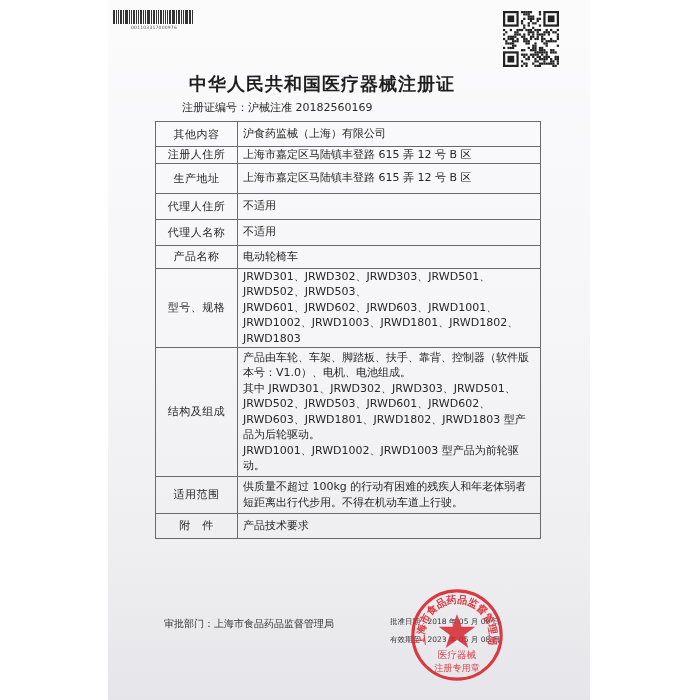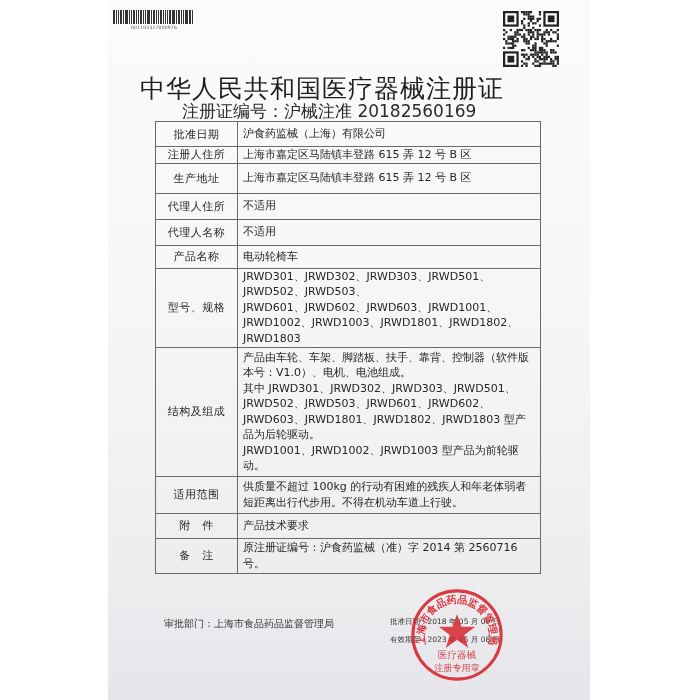--- a/index.html
+++ b/index.html
@@ -10,23 +10,23 @@
   .paper {
     position:absolute; left:108px; top:0; width:482px; height:700px;
     background:linear-gradient(180deg,#fbfbfc 0%,#f6f6f8 45%,#eeeef1 80%,#e6e6ea 100%);
   }
   .barcode { position:absolute; left:113px; top:10px; width:92px; height:14px; display:flex; gap:1px; }
   .barcode span { display:block; height:14px; background:#333; }
   .barcode-num { position:absolute; left:131px; top:25px; font-size:4.5px; color:#555; letter-spacing:0.2px; }
   .qr { position:absolute; left:503px; top:11px; width:56px; height:56px; }
   .title {
     position:absolute; left:0; width:644px; top:72px; text-align:center;
-    font-family:"DejaVu Serif","Liberation Serif",serif; font-size:25px; font-weight:normal; color:#1e1e1e; letter-spacing:1px;
+    font-family:"DejaVu Serif","Liberation Serif",serif; font-size:18px; font-weight:bold; color:#1e1e1e; letter-spacing:1px;
   }
-  .certno { position:absolute; left:182px; top:100px; font-size:17px; color:#2a2a2a; }
+  .certno { position:absolute; left:182px; top:100px; font-size:11px; color:#2a2a2a; }
   table.cert {
     position:absolute; left:155px; top:121px; width:386px;
     border-collapse:collapse; font-size:11px; color:#262626;
   }
   table.cert td { border:1.4px solid #6a6a6c; padding:0 5px; vertical-align:middle; }
   table.cert td.lbl { width:81px; text-align:center; letter-spacing:0.5px; padding:0; }
   table.cert td.val { line-height:15.5px; }
   .footer-left { position:absolute; left:164px; top:617px; font-size:10px; color:#333; }
   .footer-r1 { position:absolute; left:390px; top:617px; font-size:7.5px; color:#333; }
   .footer-r2 { position:absolute; left:390px; top:635px; font-size:7.5px; color:#333; }
@@ -290,21 +290,21 @@
     <rect x="22" y="24" width="1" height="1" fill="#222"></rect>
     <rect x="23" y="24" width="1" height="1" fill="#222"></rect>
   </svg>
 
 <div class="title">中华人民共和国医疗器械注册证</div>
 <div class="certno">注册证编号：沪械注准 20182560169</div>
 
 <table class="cert">
   <tbody id="cert-body">
       <tr style="height: 25px;">
-        <td class="lbl">批准日期</td>
+        <td class="lbl">其他内容</td>
         <td class="val" style="white-space: pre-line;">沪食药监械（上海）有限公司</td>
       </tr>
       <tr style="height: 15px;">
         <td class="lbl">注册人住所</td>
         <td class="val" style="white-space: pre-line;">上海市嘉定区马陆镇丰登路 615 弄 12 号 B 区</td>
       </tr>
       <tr style="height: 30px;">
         <td class="lbl">生产地址</td>
         <td class="val" style="white-space: pre-line;">上海市嘉定区马陆镇丰登路 615 弄 12 号 B 区</td>
       </tr>
@@ -334,24 +334,20 @@
 其中 JRWD301、JRWD302、JRWD303、JRWD501、JRWD502、JRWD503、JRWD601、JRWD602、JRWD603、JRWD1801、JRWD1802、JRWD1803 型产品为后轮驱动。
 JRWD1001、JRWD1002、JRWD1003 型产品为前轮驱动。</td>
       </tr>
       <tr style="height: 37px;">
         <td class="lbl">适用范围</td>
         <td class="val" style="white-space: pre-line;">供质量不超过 100kg 的行动有困难的残疾人和年老体弱者短距离出行代步用。不得在机动车道上行驶。</td>
       </tr>
       <tr style="height: 25px;">
         <td class="lbl">附　件</td>
         <td class="val" style="white-space: pre-line;">产品技术要求</td>
-      </tr>
-      <tr style="height: 35px;">
-        <td class="lbl">备　注</td>
-        <td class="val" style="white-space: pre-line;">原注册证编号：沪食药监械（准）字 2014 第 2560716 号。</td>
       </tr>
     </tbody>
 </table>
 
 <div class="footer-left">审批部门：上海市食品药品监督管理局</div>
 <div class="footer-r1">批准日期：2018 年 05 月 09 日</div>
 <div class="footer-r2">有效期至：2023 年 05 月 08 日</div>
 
 <svg class="seal" viewBox="0 0 100 100">
   <defs>

